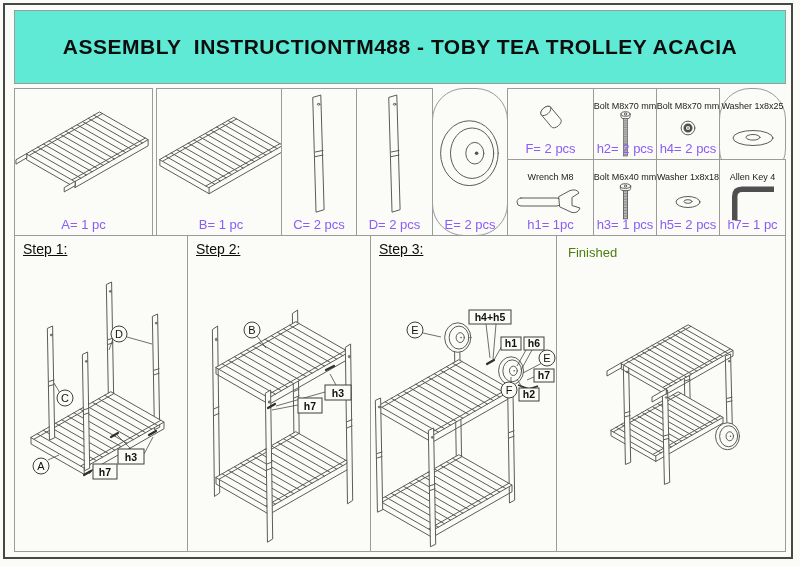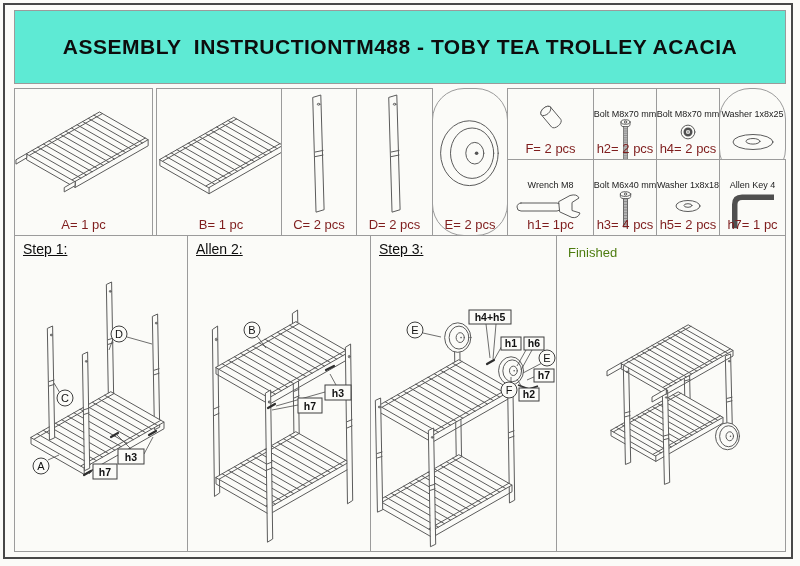--- a/index.html
+++ b/index.html
@@ -13,22 +13,22 @@
         align-items:center;justify-content:center;background:#5eead4;}
   .t-line{font-weight:700;font-size:21px;line-height:30px;letter-spacing:.5px;
         white-space:pre;color:#0d0d0d;}
   
   .cell{position:absolute;border:1px solid #9b9b9b;box-sizing:border-box;background:#fbfbf8;
         display:flex;flex-direction:column;align-items:center;}
   .picon{flex:1;display:flex;align-items:center;justify-content:center;width:100%;
         padding-bottom:16px;box-sizing:border-box;}
   .hicon{flex:1;display:flex;align-items:center;justify-content:center;width:100%;
         padding-bottom:14px;box-sizing:border-box;}
-  .qty{position:absolute;bottom:3px;left:0;right:0;text-align:center;font-size:13px;color:#7f1d1d;}
-  .hname{margin-top:20px;font-size:9px;color:#222;white-space:nowrap;}
+  .qty{position:absolute;bottom:3px;left:0;right:0;text-align:center;font-size:13px;color:#8b5cf6;}
+  .hname{margin-top:12px;font-size:9px;color:#222;white-space:nowrap;}
   
   .step-panel{position:absolute;border:1px solid #9b9b9b;box-sizing:border-box;background:#fbfbf8;}
   .step-h{position:absolute;top:5px;left:8px;font-size:14px;text-decoration:underline;color:#0d0d0d;}
   .fin-h{position:absolute;top:9px;left:11px;font-size:13px;color:#4d7c0f;}
   .fig{position:absolute;left:0;top:22px;}
   
   .ln{stroke:#5b5b5b;stroke-width:1;fill:none;stroke-linejoin:round;stroke-linecap:round;
       vector-effect:non-scaling-stroke;}
   .f{fill:#fbfbf8;}
   .ld{stroke:#4a4a4a;stroke-width:.8;fill:none;}
@@ -183,21 +183,21 @@
     <div class="hname">Bolt M6x40 mm</div>
     <div class="hicon">
       <svg width="15" height="40" viewBox="0 0 16 42">
         <path class="ln f" d="M2.5,4 L2.5,6.5 A5.5,2.5 0 0 0 13.5,6.5 L13.5,4 Z"></path>
         <ellipse class="ln f" cx="8" cy="4" rx="5.5" ry="2.5"></ellipse>
         <circle class="ln" cx="8" cy="4" r="1.2"></circle>
         <rect class="shaft" x="5.8" y="9" width="4.4" height="30"></rect>
         <path class="hatch" d="M5.8,12h4.4M5.8,15h4.4M5.8,18h4.4M5.8,21h4.4M5.8,24h4.4M5.8,27h4.4M5.8,30h4.4M5.8,33h4.4M5.8,36h4.4"></path>
       </svg>
     </div>
-    <div class="qty">h3= 4 pcs</div>
+    <div class="qty">h3= 1 pcs</div>
   </div>
 
   <div class="cell" style="left:656px;top:159px;width:64px;height:77px;">
     <div class="hname">Washer 1x8x18</div>
     <div class="hicon">
       <svg width="28" height="16" viewBox="0 0 28 16">
         <ellipse class="ln f" cx="14" cy="8" rx="12" ry="5.5"></ellipse>
         <ellipse class="ln" cx="14" cy="7.5" rx="4" ry="1.8"></ellipse>
       </svg>
     </div>
@@ -231,21 +231,21 @@
       <circle class="cl" cx="26" cy="208" r="8"></circle>
       <text class="ct" x="26" y="211.5">A</text>
       <rect class="cl" x="103" y="191" width="26" height="15"></rect>
       <text class="cbt" x="116" y="202.5">h3</text>
       <rect class="cl" x="78" y="206" width="24" height="15"></rect>
       <text class="cbt" x="90" y="217.5">h7</text>
     </svg>
   </div>
 
   <div class="step-panel" style="left:187px;top:235px;width:184px;height:317px;">
-    <div class="step-h">Allen 2:</div>
+    <div class="step-h">Step 2:</div>
     <svg class="fig" width="182" height="293" viewBox="0 0 182 293">
       <use href="#def-post" transform="translate(104,52) scale(0.7,1.1)"></use>
       <use href="#def-post" transform="translate(24,68) scale(0.7,1.12)"></use>
       <use href="#def-shelf" transform="translate(28,58) scale(0.95)"></use>
       <use href="#def-shelf" transform="translate(28,168) scale(0.95)"></use>
       <use href="#def-post" transform="translate(157,86) scale(0.7,1.05)"></use>
       <use href="#def-post" transform="translate(77,132) scale(0.7,1.0)"></use>
       <path class="bolt-mk" d="M138,112 l8,-4 M80,150 l7,-4"></path>
       <path class="ld" d="M69,78 L78,90 M148,127 L142,116 M137,134 L88,148 M110,147 L84,152"></path>
       <circle class="cl" cx="64" cy="72" r="8"></circle>

